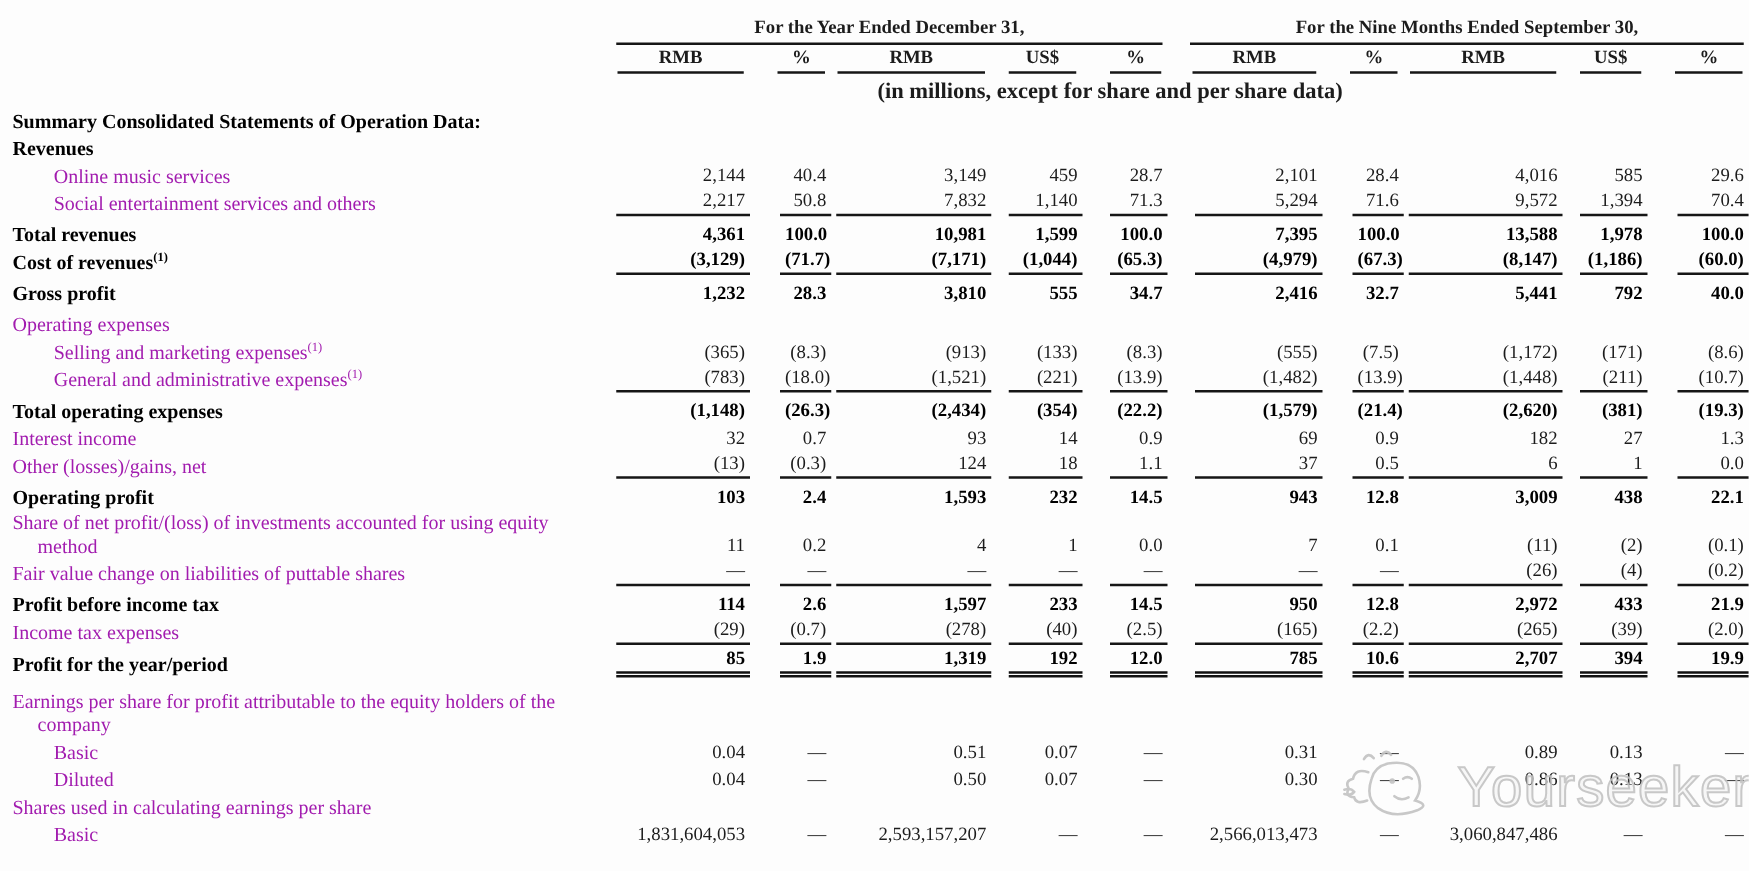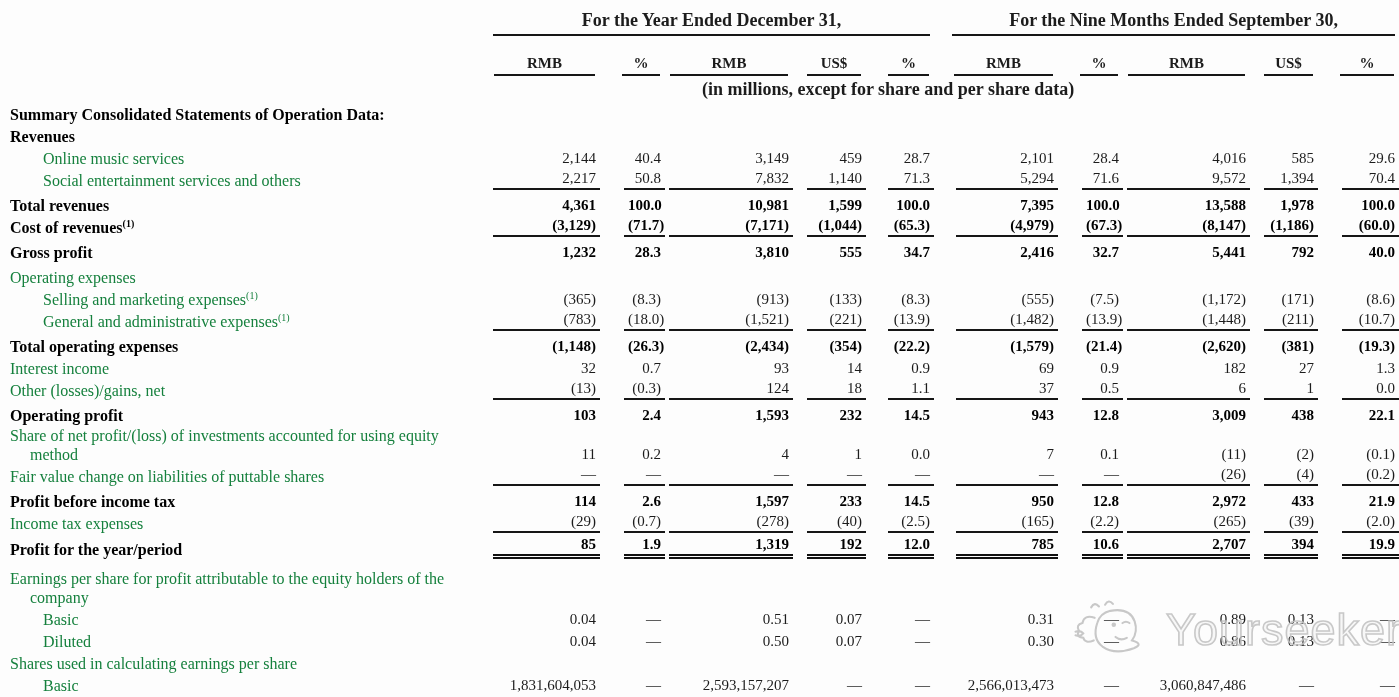--- a/index.html
+++ b/index.html
@@ -13,37 +13,37 @@
   table.fin {
     table-layout: fixed;
     border-collapse: collapse;
     width: 1399px;
     margin-top: 10px;
   }
   th, td { padding: 0; vertical-align: bottom; font-weight: normal; }
 
   
   thead th { font-weight: bold; }
-  tr.h1 th { height: 26px; font-size: 18px; font-family: Liberation Serif, serif; }
+  tr.h1 th { height: 26px; font-size: 15px; font-family: Liberation Serif, serif; }
   tr.h2 th { height: 23px; font-size: 15.5px; }
-  tr.h3 th { height: 40px; font-size: 15px; }
+  tr.h3 th { height: 23px; font-size: 15px; }
   tr.h4 th { height: 21px; font-size: 18px; margin-top: 35px; }
   .gt  { text-align: center; border-bottom: 2px solid #161616; padding-bottom: 3px; margin: 0 4px; }
   .gt.g2 { margin-left: 18px; }
   .yt  { text-align: center; border-bottom: 2px solid #161616; padding-bottom: 2px; margin: 0 6px; }
   .yt.g2 { margin-left: 20px; }
   .ct  { text-align: center; border-bottom: 2px solid #161616; padding-bottom: 2px; margin: 0 5px; }
   th.pct .ct { margin-left: 22px; }
   th.usd .ct { margin-left: 14px; }
   th.gapL .ct { margin-left: 20px; }
   .note { text-align: center; position: relative; left: -56px; padding: 3px 0 2px; }
 
   
   tbody td { height: 22px; font-size: 15px; line-height: 1.15; }
-  tbody td.label { font-size: 16px; color: #15803d; }
+  tbody td.label { font-size: 16px; color: #a21caf; }
   tr.bold td { font-weight: bold; color: #000; }
   tr.gap td { padding-top: 3px; }
   tr.gap8 td { padding-top: 9px; }
   tr.tall td { height: 39px; }
   td.label.ind0 { padding-left: 30px; text-indent: -20px; }
   td.label.ind1 { padding-left: 43px; }
   td.num { text-align: right; }
   td.num .v { padding: 0 4px 1px 4px; margin-left: 4px; }
   td.c2 .v, td.c7 .v, td.c10 .v { margin-left: 24px; }
   td.c4 .v, td.c9 .v { margin-left: 14px; }

